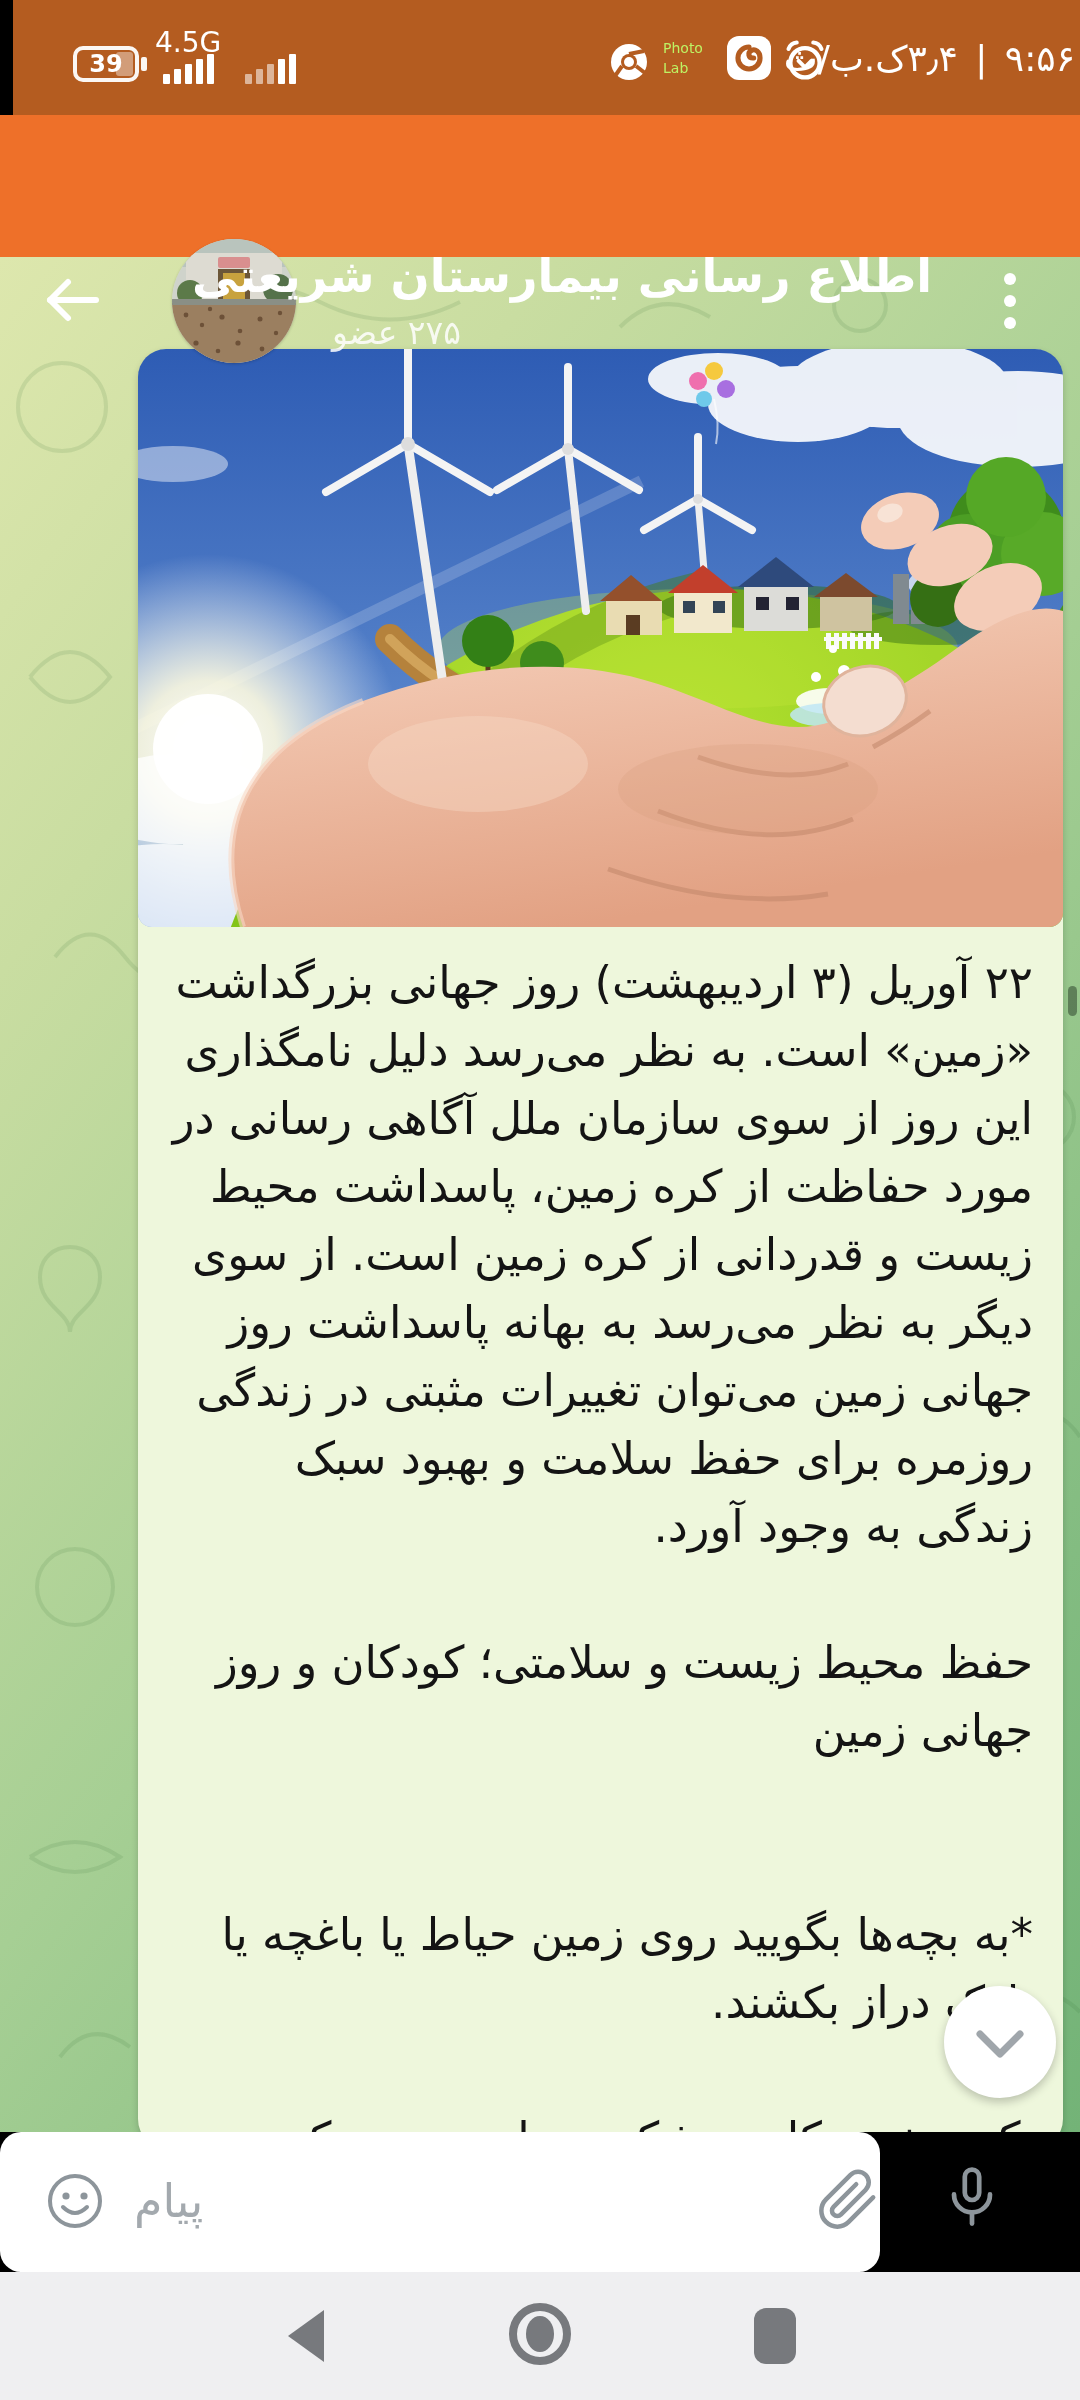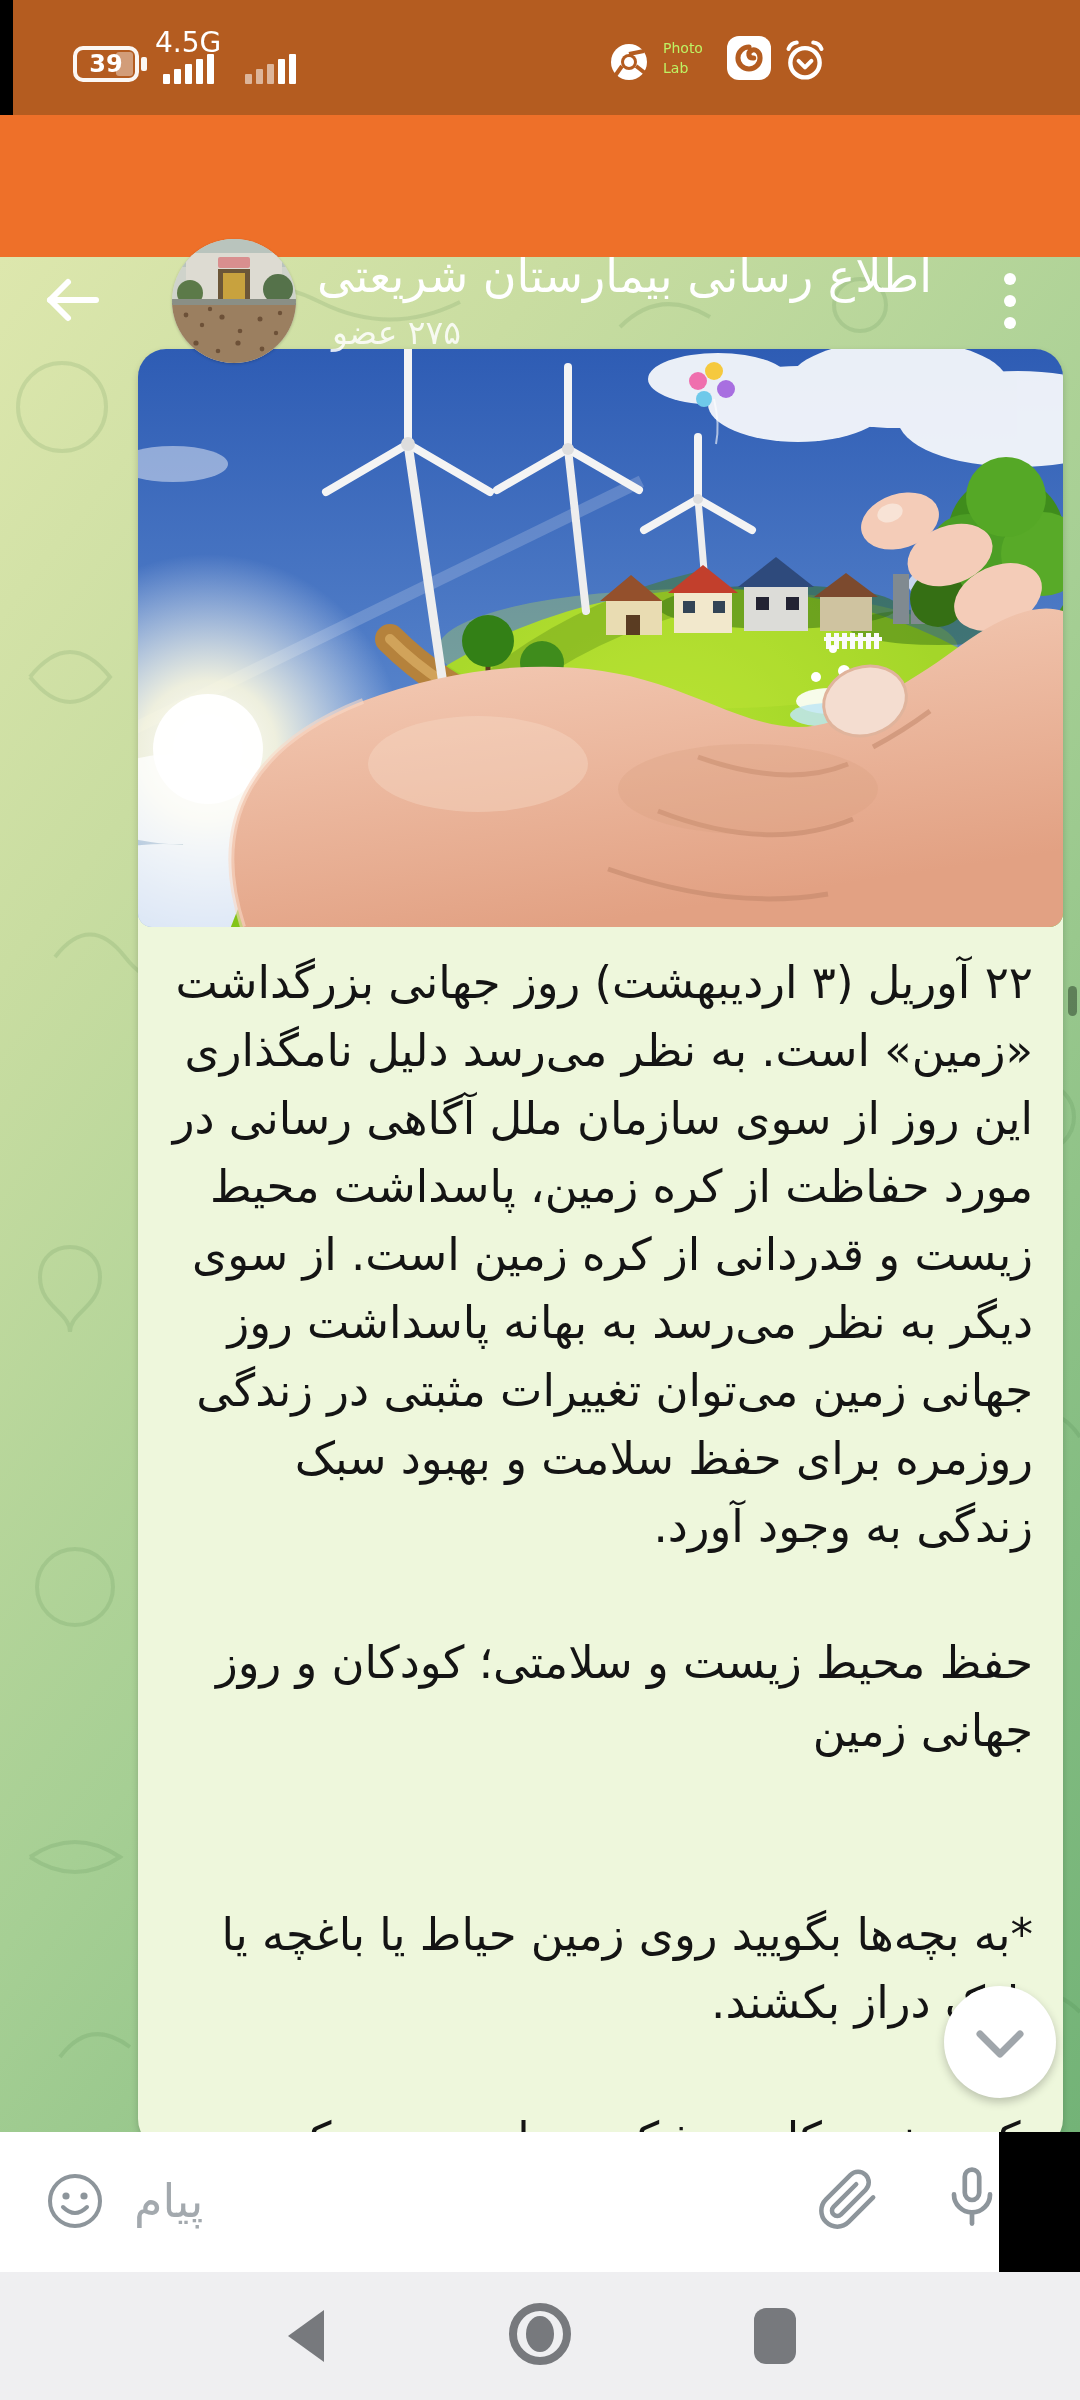--- a/index.html
+++ b/index.html
@@ -21,21 +21,21 @@
   .plab { position:absolute; left:650px; top:38px; font-size:14px; line-height:20px; color:#bef264; }
   .eitaa { position:absolute; left:714px; top:36px; width:44px; height:44px; background:#fff; border-radius:12px; display:flex; align-items:center; justify-content:center; }
   .sb-right { position:absolute; right:18px; top:38px; font-size:36px; direction:rtl; white-space:nowrap; }
   .sb-right span { margin-left:6px; }
 
   
   .header { position:absolute; top:115px; left:0; width:1080px; height:142px; background:#ee7029; z-index:40; }
   .back-btn { position:absolute; left:38px; top:160px; width:66px; height:50px; }
   .avatar { position:absolute; left:172px; top:124px; width:124px; height:124px; border-radius:50%; overflow:hidden; box-shadow:0 1px 3px rgba(0,0,0,.2); }
   .title-block { position:absolute; left:332px; top:134px; width:600px; direction:rtl; text-align:left; color:#fff; }
-  .chat-title { font-size:46px; font-weight:normal; white-space:nowrap; }
+  .chat-title { font-size:46px; font-weight:bold; white-space:nowrap; }
   .chat-subtitle { margin-top:10px; font-size:33px; color:rgba(255,255,255,.85); }
   .menu-dots { position:absolute; right:62px; top:148px; width:14px; }
   .menu-dots i { display:block; width:12px; height:12px; border-radius:50%; background:#fff; margin:10px 0; }
 
   
   .chat { position:absolute; top:257px; left:0; width:1080px; height:1875px; overflow:hidden;
           background:linear-gradient(128deg,#dde7ad 0%,#c9dda1 22%,#a6cf94 52%,#83bc81 82%,#73b377 100%); }
   .pattern { position:absolute; inset:0; }
   .date-chip { position:absolute; top:26px; left:50%; transform:translateX(-50%); height:64px; line-height:62px;
                padding:0 38px; background:rgba(104,137,91,.8); border-radius:32px; color:#fff; font-size:40px; font-weight:bold; white-space:nowrap; }
@@ -45,21 +45,21 @@
   .msg-img svg { display:block; }
   .msg-text { padding:22px 30px 0 30px; direction:rtl; text-align:right; font-size:45px; line-height:68px; color:#141414; }
   .msg-text p { margin:0; }
   .msg-text p + p { margin-top:68px; }
   .msg-text p:nth-child(3) { margin-top:136px; }
   .fab { position:absolute; left:944px; top:1729px; width:112px; height:112px; background:#fff; border-radius:50%;
          box-shadow:0 4px 10px rgba(0,0,0,.22); display:flex; align-items:center; justify-content:center; }
   .scroll-thumb { position:absolute; right:3px; top:729px; width:9px; height:30px; background:rgba(47,70,46,.55); border-radius:5px; }
 
   
-  .composer { position:absolute; top:2132px; left:0; width:999px; height:140px; background:#ffffff; z-index:50; }
+  .composer { position:absolute; top:2132px; left:0; width:880px; height:140px; background:#ffffff; z-index:50;border-radius:21px; }
   .emoji-btn { position:absolute; left:46px; top:40px; }
   .msg-placeholder { position:absolute; left:134px; top:42px; font-size:46px; color:#a3a9ae; direction:rtl; }
   .attach-btn { position:absolute; left:816px; top:36px; }
   .mic-btn { position:absolute; left:938px; top:32px; }
 
   
   .navbar { position:absolute; top:2272px; left:0; width:1080px; height:128px; background:#efeff1; z-index:50; }
   .nav-back { position:absolute; left:286px; top:38px; }
   .nav-home { position:absolute; left:504px; top:26px; }
   .nav-recents { position:absolute; left:754px; top:36px; width:42px; height:56px; background:#77797d; border-radius:12px; }
@@ -107,20 +107,25 @@
       <svg width="34" height="34" viewBox="0 0 40 40">
         <path d="M20 7 a13 13 0 1 0 13 13 c0 -8 -6 -11 -10 -9 c-5 2.5 -4 9.5 2.5 9" fill="none" stroke="#b45c20" stroke-width="6" stroke-linecap="round"></path>
       </svg>
     </div>
     <svg style="position:absolute;left:770px;top:38px" width="44" height="44" viewBox="0 0 24 24">
       <circle cx="12" cy="13.5" r="8" fill="none" stroke="#fff" stroke-width="2.4"></circle>
       <polyline points="8.5,12.5 12,16 15.5,12.5" fill="none" stroke="#fff" stroke-width="2.2" stroke-linecap="round" stroke-linejoin="round"></polyline>
       <path d="M3 6 Q4.2 2.8 7.5 2.5" fill="none" stroke="#fff" stroke-width="2.2" stroke-linecap="round"></path>
       <path d="M21 6 Q19.8 2.8 16.5 2.5" fill="none" stroke="#fff" stroke-width="2.2" stroke-linecap="round"></path>
     </svg>
+    <div class="sb-right">
+      <span>۹:۵۶</span>
+      <span>|</span>
+      <span>۳٫۴ک.ب/ث</span>
+    </div>
   </div>
 
   <div class="header">
     <svg class="back-btn" viewBox="0 0 66 50">
       <line x1="58" y1="25" x2="12" y2="25" stroke="#fff" stroke-width="6" stroke-linecap="round"></line>
       <polyline points="30,7 12,25 30,43" fill="none" stroke="#fff" stroke-width="6" stroke-linecap="round" stroke-linejoin="round"></polyline>
     </svg>
     <div class="avatar">
       <svg width="124" height="124" viewBox="0 0 124 124">
         <rect width="124" height="124" fill="#cfd3cb"></rect>

